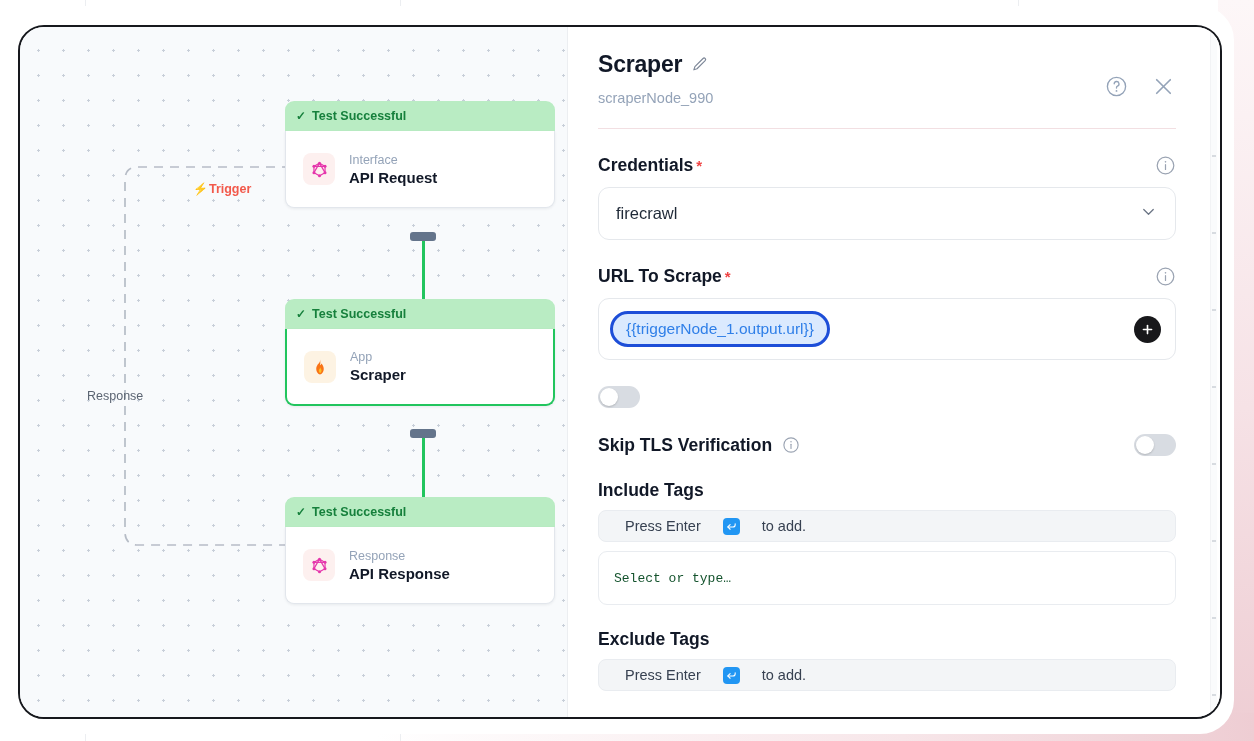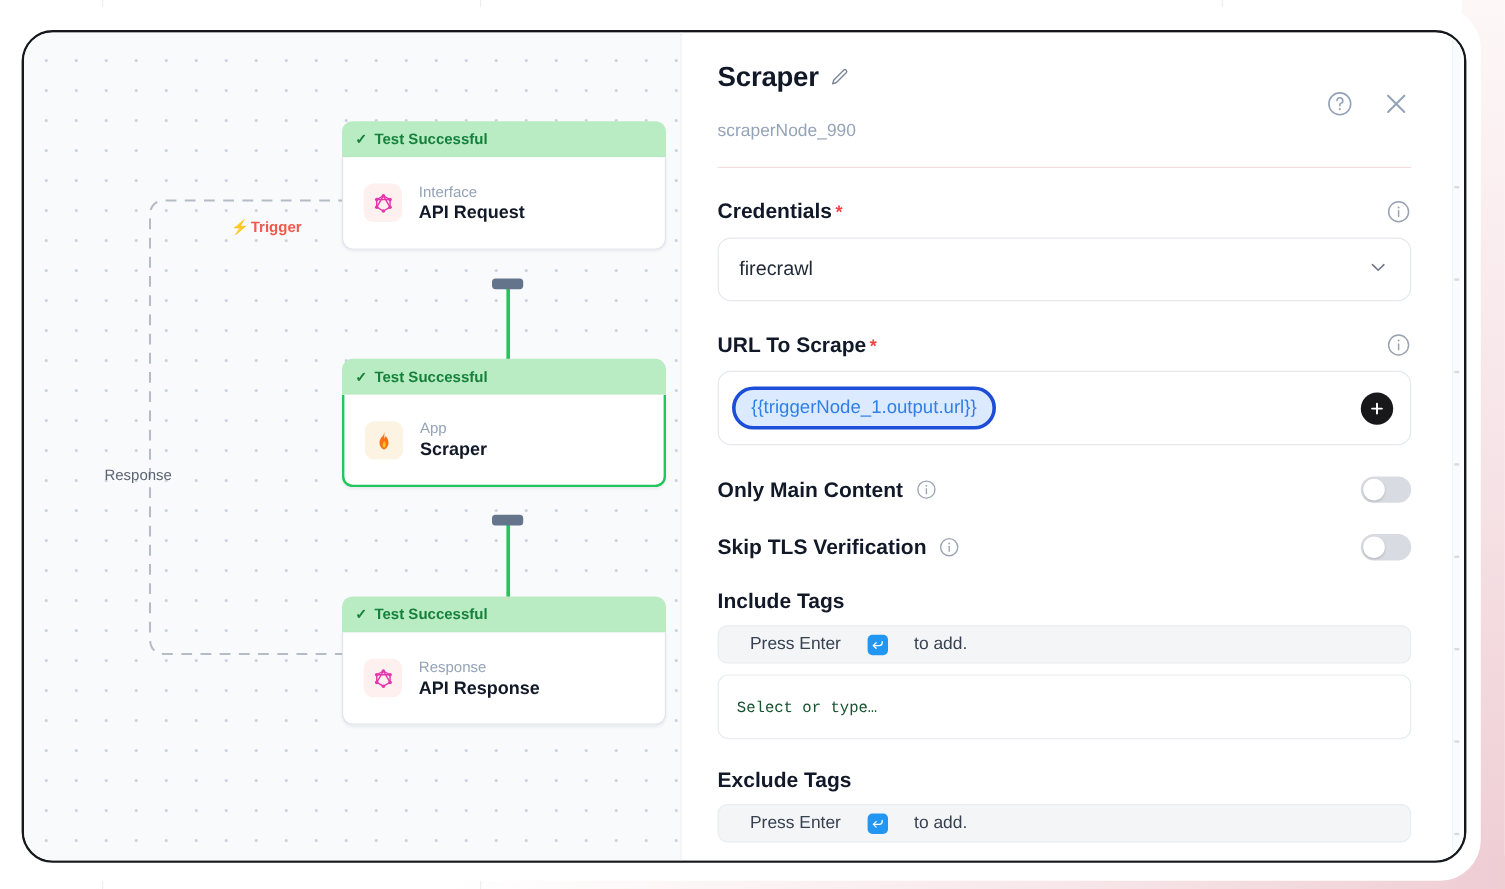--- a/index.html
+++ b/index.html
@@ -179,21 +179,21 @@
     display: flex; align-items: center; gap: 9px;
   }
   #insp-title {
     font-size: 23px;
     font-weight: 700;
     color: #111827;
     letter-spacing: -.2px;
   }
   #edit-icon { cursor: pointer; display: flex; }
   #insp-subtitle {
-    margin-top: 23px;
+    margin-top: 12px;
     font-size: 14.5px;
     color: #94a3b8;
   }
   #insp-actions {
     position: absolute;
     right: 0; top: 23px;
     display: flex; align-items: center; gap: 23px;
   }
   .icon-btn { cursor: pointer; display: flex; align-items: center; justify-content: center; }
 
@@ -521,30 +521,20 @@
         <span class="token-chip">{{triggerNode_1.output.url}}</span>
         <span class="add-btn">
           <svg width="15" height="15" viewBox="0 0 24 24" fill="none" stroke="#ffffff" stroke-width="2.6" stroke-linecap="round">
             <line x1="12" y1="5.5" x2="12" y2="18.5"></line>
             <line x1="5.5" y1="12" x2="18.5" y2="12"></line>
           </svg>
         </span>
       </div>
 
       <div class="toggle-row">
-        <div class="toggle-left">
-          <span class="field-label">Only Main Content</span>
-          <span class="icon-btn">
-            <svg width="18" height="18" viewBox="0 0 24 24" fill="none" stroke="#9aa3b2" stroke-width="1.5">
-              <circle cx="12" cy="12" r="9.5"></circle>
-              <line x1="12" y1="11" x2="12" y2="16.5" stroke-linecap="round"></line>
-              <circle cx="12" cy="7.8" r="1" fill="#9aa3b2" stroke="none"></circle>
-            </svg>
-          </span>
-        </div>
         <span class="toggle">
             <span class="knob"></span>
           </span>
       </div>
 
       <div class="toggle-row">
         <div class="toggle-left">
           <span class="field-label">Skip TLS Verification</span>
           <span class="icon-btn">
             <svg width="18" height="18" viewBox="0 0 24 24" fill="none" stroke="#9aa3b2" stroke-width="1.5">

